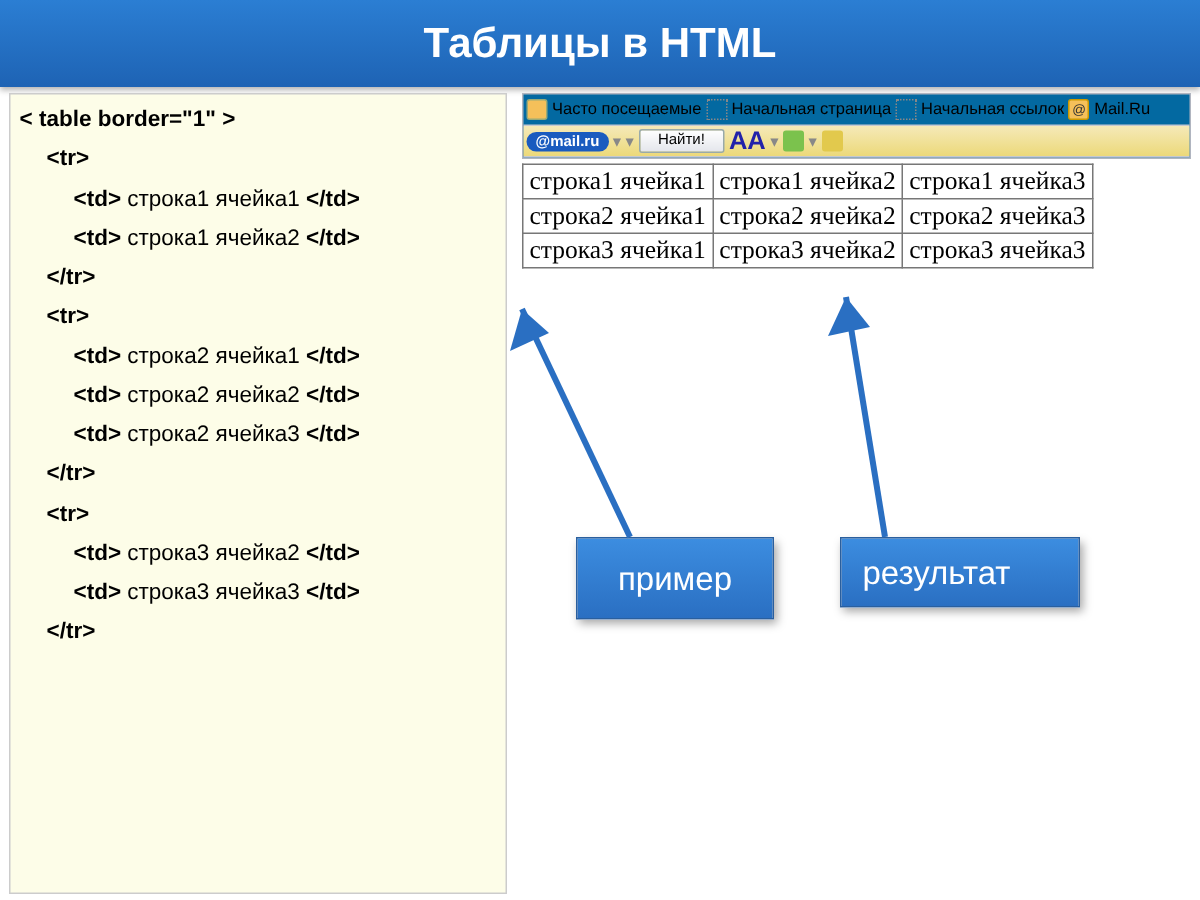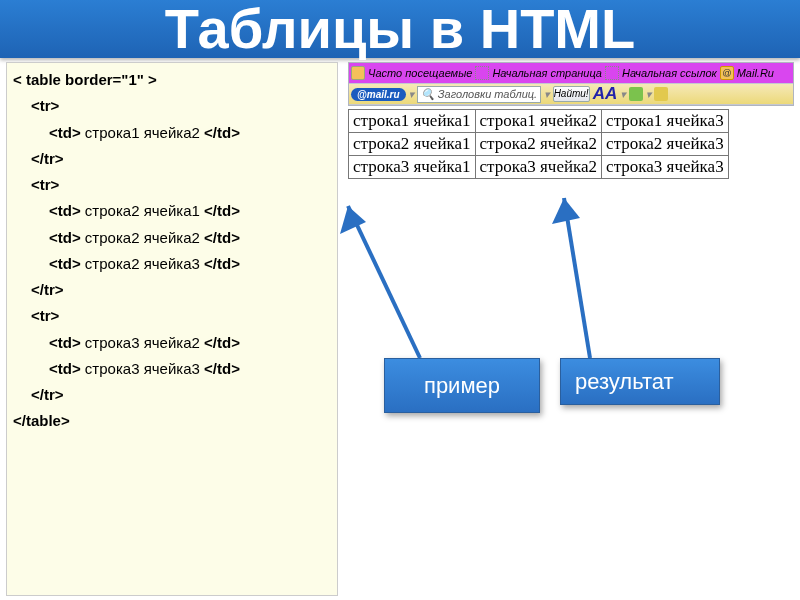--- a/index.html
+++ b/index.html
@@ -14,21 +14,21 @@
   }
   .title-bar {
     background: linear-gradient(#2b7ed3, #1e63b4);
     height: 58px;
     text-align: center;
     box-shadow: 0 2px 4px rgba(0,0,0,0.3);
   }
   .title-bar h1 {
     margin: 0;
     color: #fff;
-    font-size: 56px;
+    font-size: 28px;
     font-weight: bold;
     line-height: 58px;
   }
   .body-area {
     position: relative;
     height: 542px;
   }
   .code-panel {
     position: absolute;
     left: 6px;
@@ -48,22 +48,21 @@
   .code-panel .ind2 { padding-left: 36px; }
   .right-panel {
     position: absolute;
     left: 348px;
     top: 4px;
     width: 446px;
   }
   .browser-chrome {
     border: 1px solid #b0b5c0;
     font-size: 11px;
-    background: #d946ef;
-    font-style: italic;
+    background: #0369a1;
   }
   .chrome-row {
     display: flex;
     align-items: center;
     height: 20px;
     border-bottom: 1px solid #c5c8d0;
     padding: 0 2px;
     gap: 3px;
     white-space: nowrap;
   }
@@ -74,21 +73,21 @@
   .mailru-badge {
     background:#1a5bbf; color:#fff; border-radius:7px; padding:1px 6px; font-size:10px; font-weight:bold;
   }
   .sep { color:#888; }
   .search-slot {
     flex: 0 0 110px; background:#fff; border:1px solid #9aa; height:15px; font-size:11px;
     line-height:15px; padding:0 3px; color:#555;
   }
   .search-slot .mag { color:#777; font-size:11px; }
   .find-btn {
-    border:1px solid #9aa; background:linear-gradient(#fefefe,#e4e6ec); font-size:10px; padding:0 0;
+    border:1px solid #9aa; background:linear-gradient(#fefefe,#e4e6ec); font-size:10px; padding:0 12px;
     line-height:14px; border-radius:2px;
   }
   .tb-ico { width:14px; height:14px; display:inline-block; border-radius:2px; }
   .tb-green { background:#7bc24d; }
   .tb-yellow { background:#e2c94d; }
   .tb-aa { color:#22a; font-weight:bold; font-size:17px; }
   .result-table {
     margin-top: 3px;
     border-collapse: collapse;
     font-family: "Times New Roman", serif;
@@ -104,66 +103,65 @@
     background: linear-gradient(#3c8de0, #2a6fc2);
     border: 1px solid #2a5f9e;
     color: #fff;
     font-size: 22px;
     font-weight: normal;
     padding: 10px 14px;
     box-shadow: 2px 3px 6px rgba(0,0,0,0.35);
     line-height: 1.15;
     font-family: Arial, sans-serif;
   }
-  #callout-example { left: 384px; top: 300px; width: 110px; text-align:center; padding:14px 22px; }
+  #callout-example { left: 384px; top: 300px; width: 110px; text-align:center; padding:14px 10px; }
   #callout-result  { left: 540px; top: 300px; width: 130px; margin-left: 20px; }
   svg.arrows { position:absolute; left:0; top:0; pointer-events:none; }
 </style>
 </head>
 <body>
 
 <div class="title-bar">
   <h1>Таблицы в HTML</h1>
 </div>
 
 <div class="body-area">
 
   <div class="code-panel">
     <div><span class="tag">&lt; table border="1" &gt;</span></div>
     <div class="ind1"><span class="tag">&lt;tr&gt;</span></div>
+    <div class="ind2"><span class="tag">&lt;td&gt;</span><span> строка1 ячейка1 </span><span class="tag">&lt;/td&gt;</span></div>
     <div class="ind2"><span class="tag">&lt;td&gt;</span><span> строка1 ячейка2 </span><span class="tag">&lt;/td&gt;</span></div>
     <div class="ind1"><span class="tag">&lt;/tr&gt;</span></div>
     <div class="ind1"><span class="tag">&lt;tr&gt;</span></div>
     <div class="ind2"><span class="tag">&lt;td&gt;</span><span> строка2 ячейка1 </span><span class="tag">&lt;/td&gt;</span></div>
     <div class="ind2"><span class="tag">&lt;td&gt;</span><span> строка2 ячейка2 </span><span class="tag">&lt;/td&gt;</span></div>
     <div class="ind2"><span class="tag">&lt;td&gt;</span><span> строка2 ячейка3 </span><span class="tag">&lt;/td&gt;</span></div>
     <div class="ind1"><span class="tag">&lt;/tr&gt;</span></div>
     <div class="ind1"><span class="tag">&lt;tr&gt;</span></div>
     <div class="ind2"><span class="tag">&lt;td&gt;</span><span> строка3 ячейка2 </span><span class="tag">&lt;/td&gt;</span></div>
     <div class="ind2"><span class="tag">&lt;td&gt;</span><span> строка3 ячейка3 </span><span class="tag">&lt;/td&gt;</span></div>
     <div class="ind1"><span class="tag">&lt;/tr&gt;</span></div>
-    <div><span class="tag">&lt;/table&gt;</span></div>
   </div>
 
   <div class="right-panel">
     <div class="browser-chrome">
       <div class="chrome-row">
         <span class="fav-ico"></span>
         <span>Часто посещаемые</span>
         <span class="fav-empty"></span>
         <span>Начальная страница</span>
         <span class="fav-empty"></span>
         <span>Начальная ссылок</span>
         <span class="mail-ico">@</span>
         <span>Mail.Ru</span>
       </div>
       <div class="chrome-row row2">
         <span class="mailru-badge">@mail.ru</span>
         <span class="sep">▾</span>
-        <span class="search-slot"><span class="mag">🔍</span> <span>Заголовки таблиц.</span></span>
         <span class="sep">▾</span>
         <span class="find-btn">Найти!</span>
         <span class="tb-aa">AA</span>
           <span class="sep">▾</span>
         <span class="tb-ico tb-green"></span>
           <span class="sep">▾</span>
         <span class="tb-ico tb-yellow"></span>
       </div>
     </div>
 

